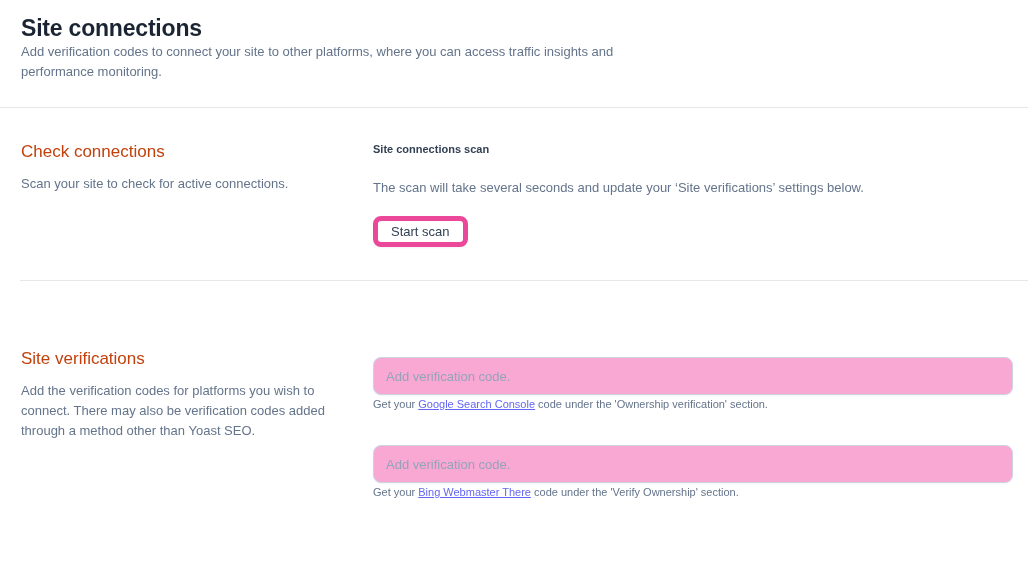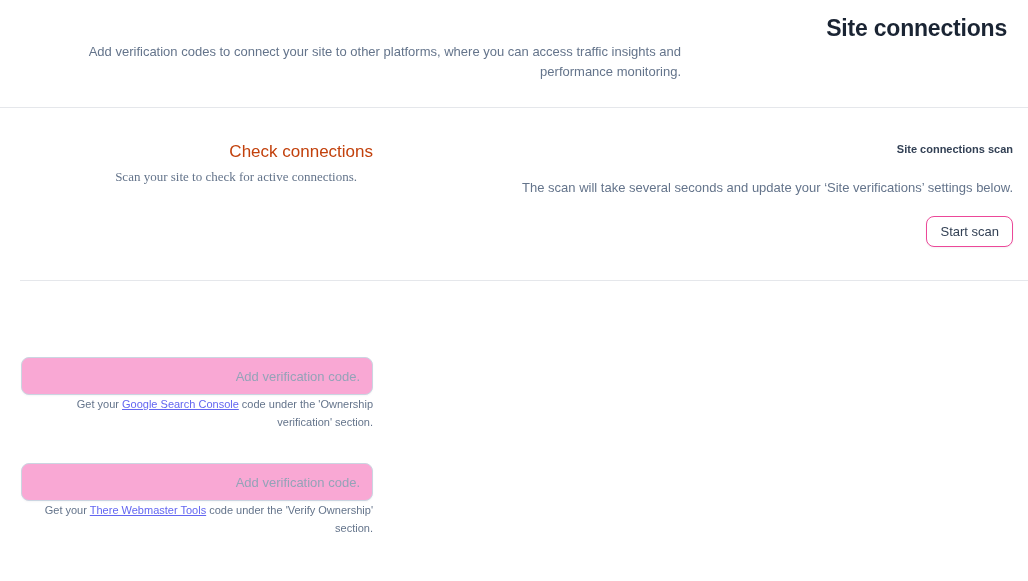--- a/index.html
+++ b/index.html
@@ -1,18 +1,18 @@
 <!DOCTYPE html>
 <html style="--link: #6366f1;"><head>
 <meta charset="utf-8">
 <style>
   :root{
     --link:#6366f1;
   }
-  *{box-sizing:border-box;margin:0;padding:0;text-align:right;}
+  *{box-sizing:border-box;margin:0;padding:0;}
   html,body{width:1028px;height:581px;}
   body{
     background:#ffffff;
     overflow:hidden;
     font-family:"Liberation Sans", sans-serif;
     color:#64748b;
   }
   
   .page-header{padding:14px 21px 0 21px;}
   .page-title{
@@ -43,26 +43,25 @@
   .section.second{
     padding-top:66px;
   }
   .section-heading{
     font-size:17px;
     font-weight:500;
     line-height:24px;
     color:#c2410c;
   }
   .section-description{
-    margin-top:3px;
+    margin-top:10px;
     font-size:13px;
     line-height:20px;
     color:#64748b;
     padding-right:16px;
-    font-family:Liberation Serif, serif;
   }
   .section-divider{
     margin-top:33px;
     margin-left:20px;
     border:none;
     border-top:1px solid #e5e7eb;
     height:0;
   }
   
   .field-label{
@@ -86,21 +85,21 @@
   .btn-secondary{
     margin-top:18px;
     display:inline-block;
     height:31px;
     padding:0 13px;
     font-family:"Liberation Sans", sans-serif;
     font-size:13px;
     font-weight:500;
     color:#334155;
     background:#ffffff;
-    border:1px solid #ec4899;
+    border:5px solid #ec4899;
     border-radius:8px;
     box-shadow:0 1px 2px rgba(16,24,40,0.05);
     cursor:pointer;
   }
   .text-input{
     margin-top:10px;
     display:block;
     width:100%;
     height:38px;
     padding:0 12px;
@@ -140,25 +139,29 @@
     <span class="field-label">Site connections scan</span>
     <p class="scan-description">The scan will take several seconds and update your ‘Site verifications’ settings below.</p>
     <button type="button" class="btn-secondary">Start scan</button>
   </div>
 </section>
 
 <hr class="section-divider">
 
 <section class="section second">
   <div>
+    <h2 class="section-heading">Site verifications</h2>
+    <p class="section-description">Add the verification codes for platforms you wish to connect. There may also be verification codes added through a method other than Yoast SEO.</p>
+  </div>
+  <div>
 
     <div class="field-group">
       <input id="google-verification-input" class="text-input" type="text" placeholder="Add verification code." style="">
       <p class="field-help"><span>Get your </span><a class="help-link">Google Search Console</a><span> code under the 'Ownership verification' section.</span></p>
     </div>
 
     <div class="field-group">
       <input id="bing-verification-input" class="text-input" type="text" placeholder="Add verification code." style="">
-      <p class="field-help"><span>Get your </span><a class="help-link">There Webmaster Tools</a><span> code under the 'Verify Ownership' section.</span></p>
+      <p class="field-help"><span>Get your </span><a class="help-link">Bing Webmaster There</a><span> code under the 'Verify Ownership' section.</span></p>
     </div>
 
   </div>
 </section>
 
 </body></html>

